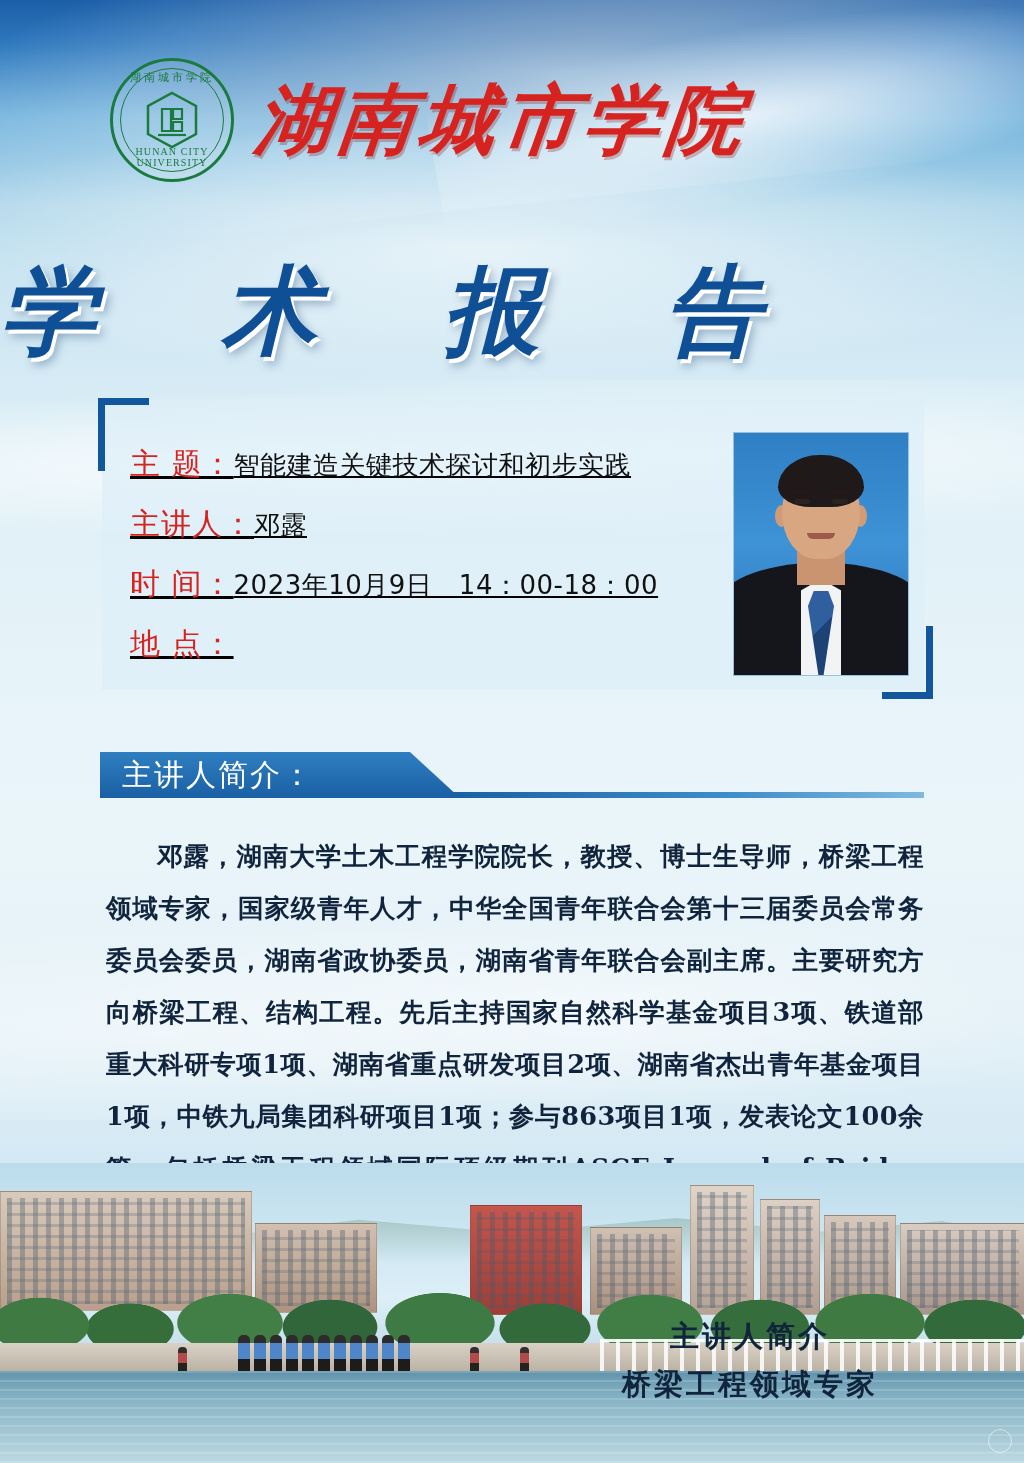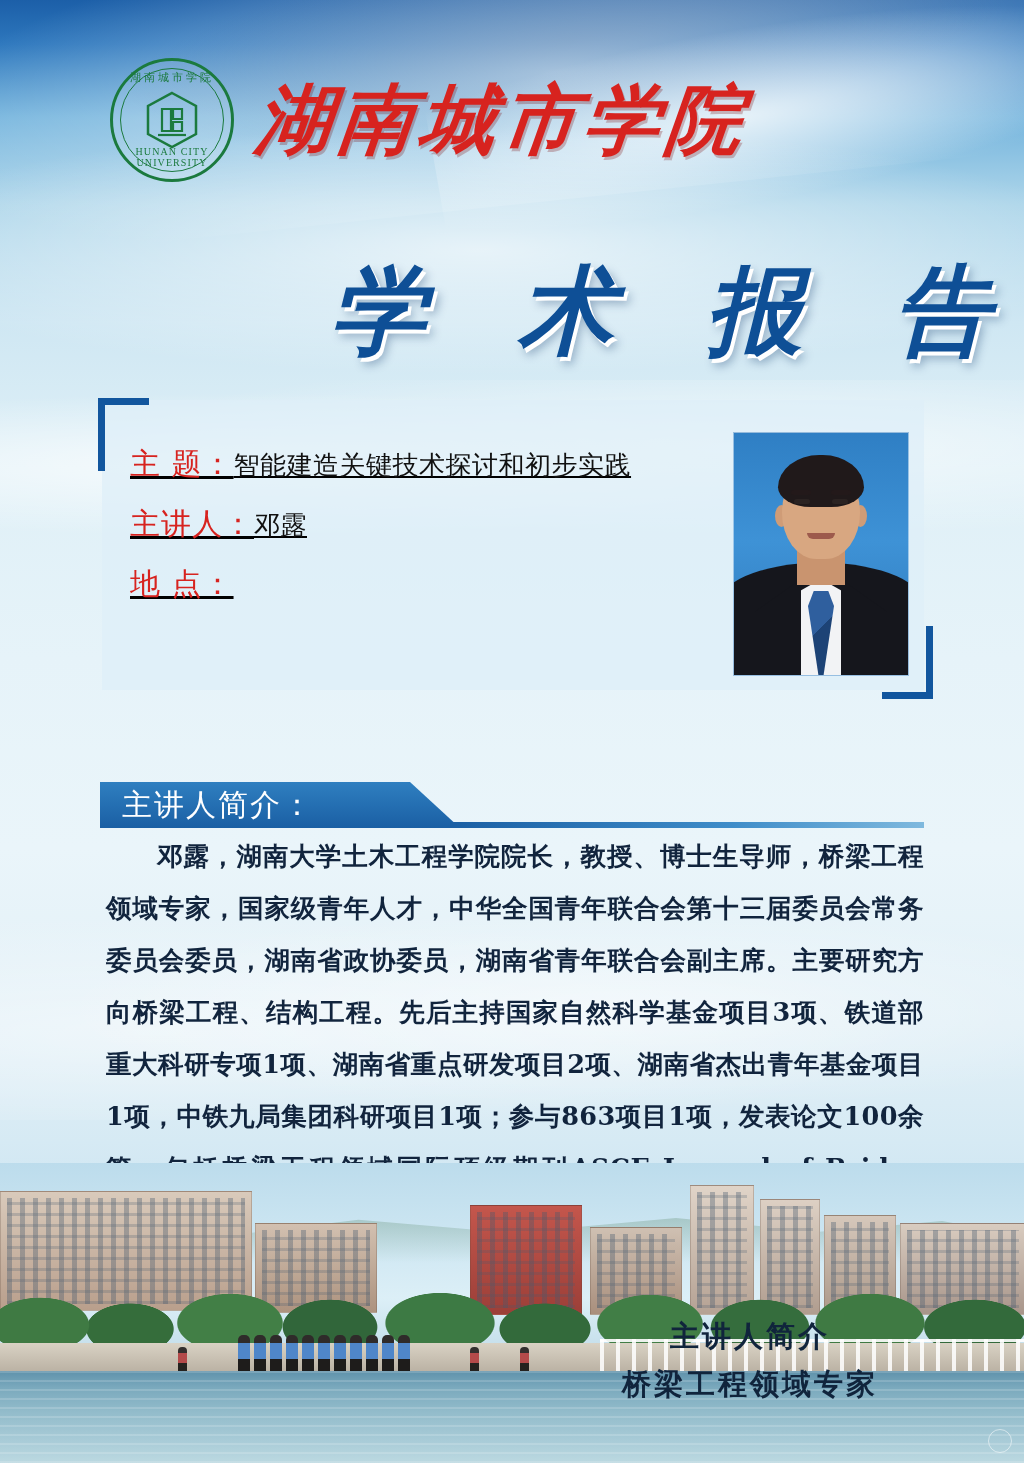--- a/index.html
+++ b/index.html
@@ -149,22 +149,22 @@
     text-shadow: 2px 3px 0 rgba(120,0,0,0.25);
     transform: skewX(-6deg);
   }
 
   
   .main-title {
     position: absolute;
     top: 248px;
     left: 0;
     width: 100%;
-    text-align: right;
-    font-family: Liberation Serif, serif;
+    text-align: left;
+    font-family: Liberation Mono, monospace;
     font-weight: bold;
     font-style: italic;
     font-size: 96px;
     letter-spacing: 34px;
     color: #0e4f96;
     text-shadow:
       3px 4px 0 #ffffff,
       5px 7px 10px rgba(10,50,100,0.35);
   }
 
@@ -325,21 +325,21 @@
     margin-left: -14px;
     width: 28px; height: 6px;
     background: #9d5a4c;
     border-radius: 0 0 10px 10px;
   }
 
   
   .section-head {
     position: absolute;
     left: 100px;
-    top: 782px;
+    top: 752px;
     width: 824px;
     height: 46px;
   }
   .ribbon {
     position: absolute;
     left: 0; top: 0;
     height: 46px;
     width: 360px;
     background: linear-gradient(180deg, #2f7fc0 0%, #1a5fa4 100%);
     clip-path: polygon(0 0, 310px 0, 360px 100%, 0 100%);
@@ -553,20 +553,24 @@
   <div class="bracket br"></div>
 
   <div class="info-rows">
     <div class="info-row">
       <span class="info-label">主    题：</span>
       <span class="info-value">智能建造关键技术探讨和初步实践</span>
     </div>
     <div class="info-row">
       <span class="info-label">主讲人：</span>
       <span class="info-value">邓露</span>
+    </div>
+    <div class="info-row">
+      <span class="info-label">时    间：</span>
+      <span class="info-value">2023年10月9日　14：00-18：00</span>
     </div>
     <div class="info-row">
       <span class="info-label">地    点：</span>
     </div>
   </div>
 
   <div class="portrait">
     <div class="p-suit"></div>
     <div class="p-shirt"></div>
     <div class="p-lapel-l"></div>

